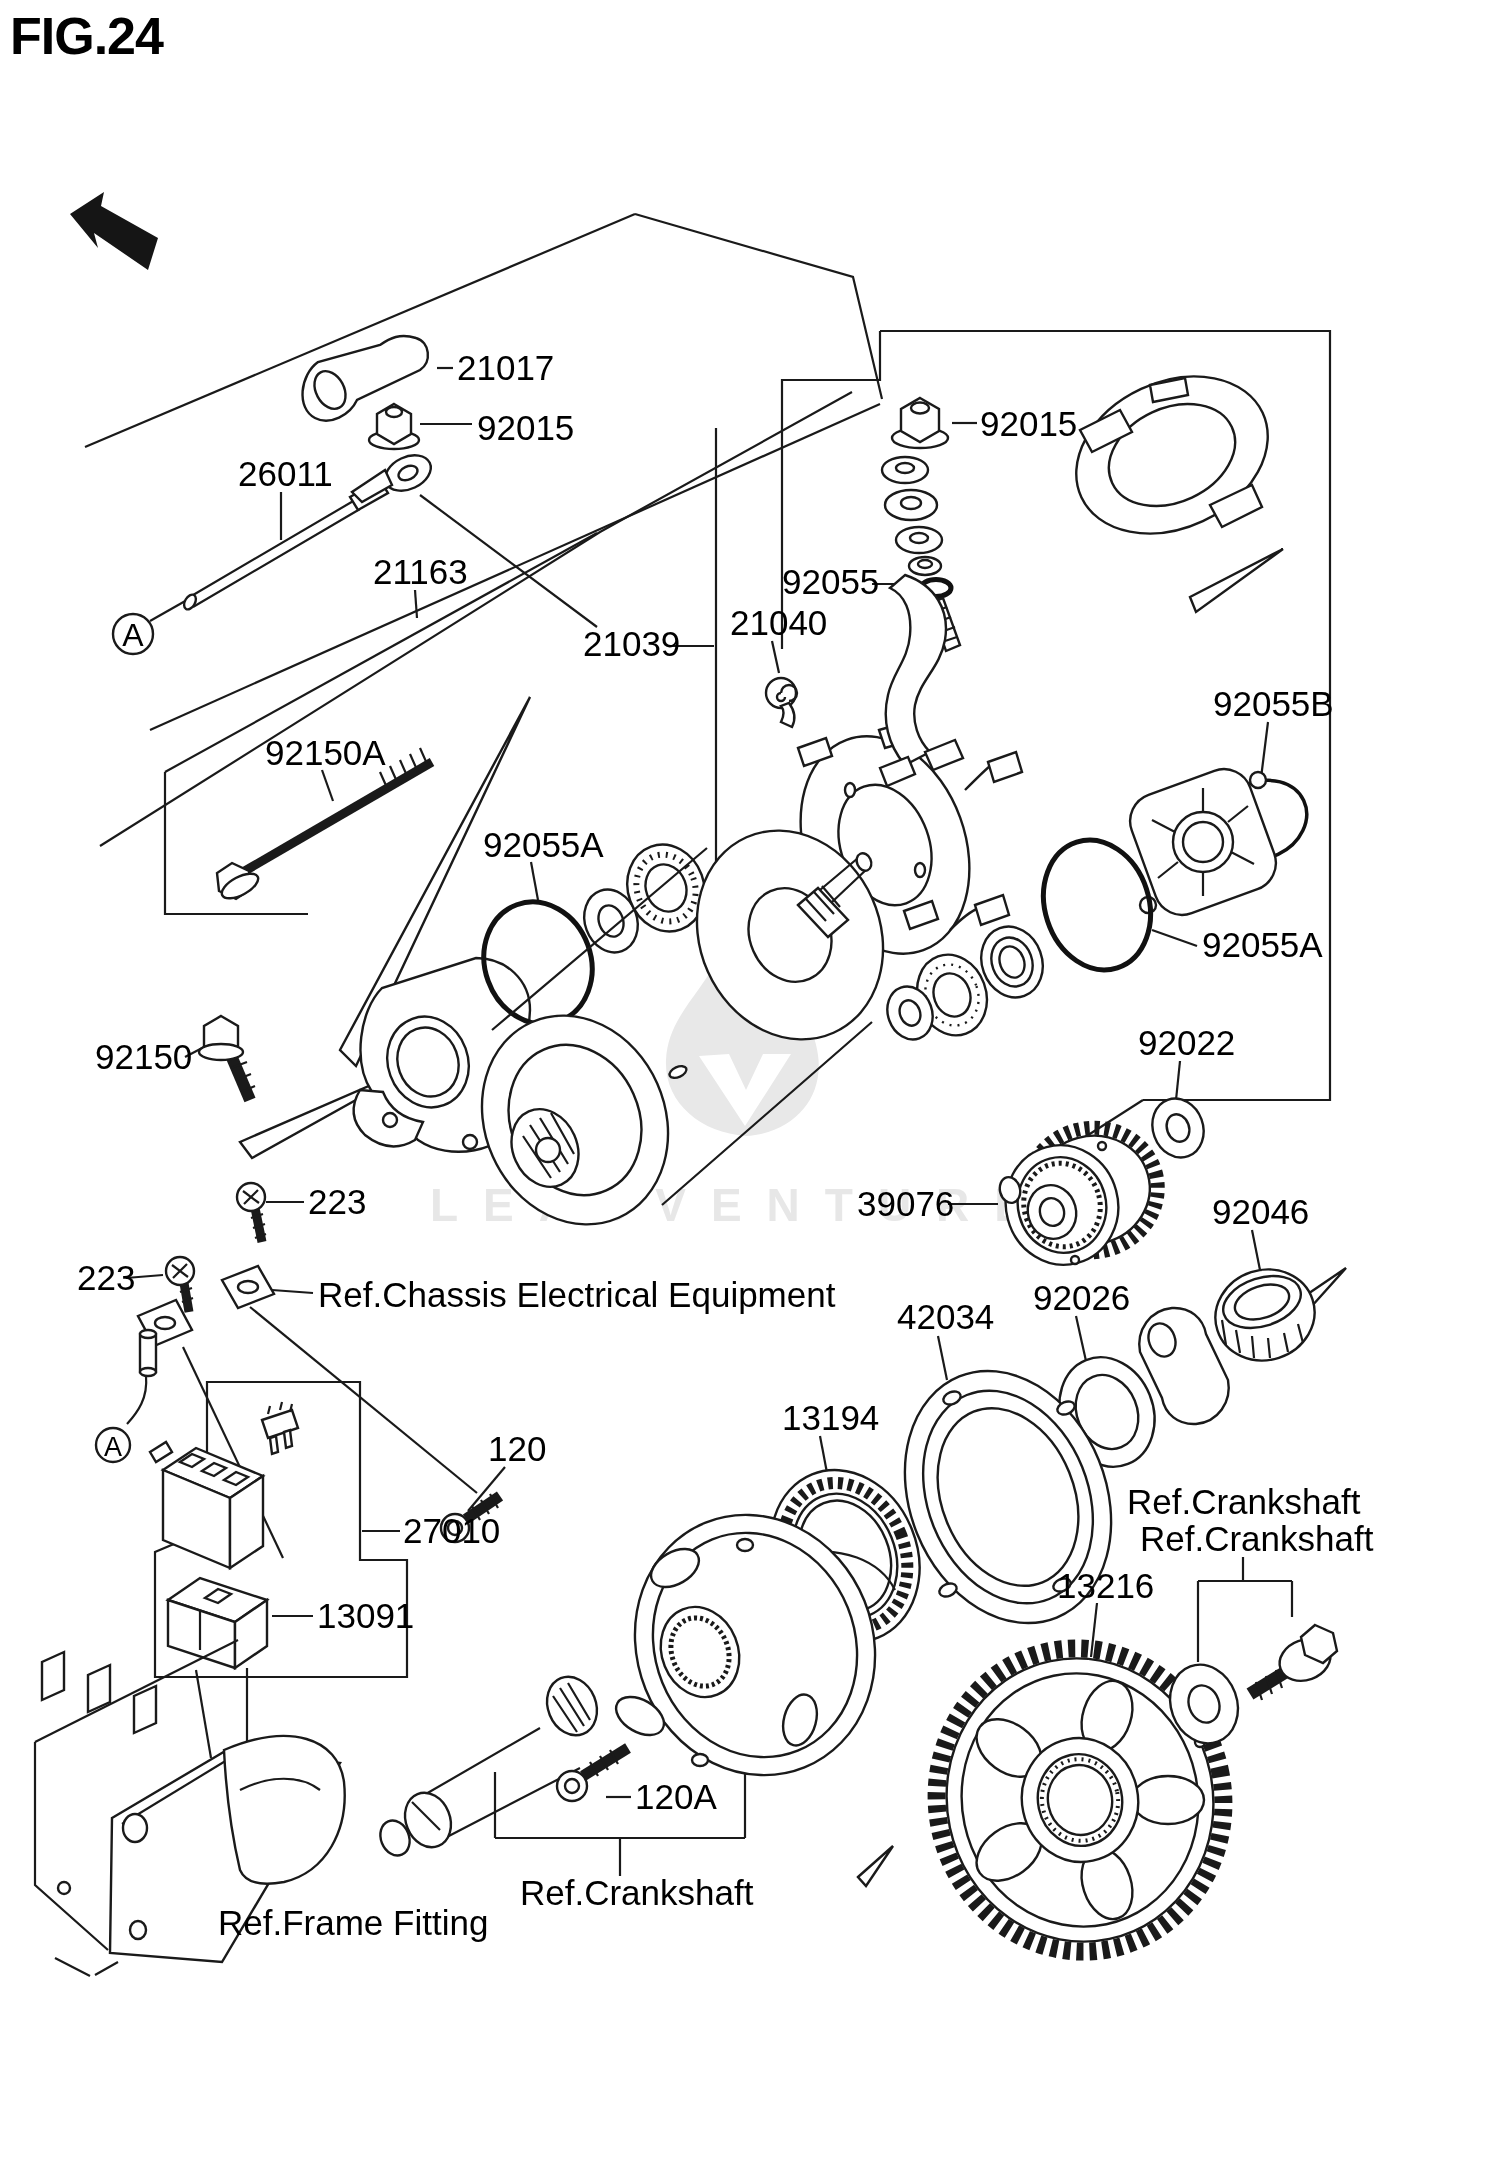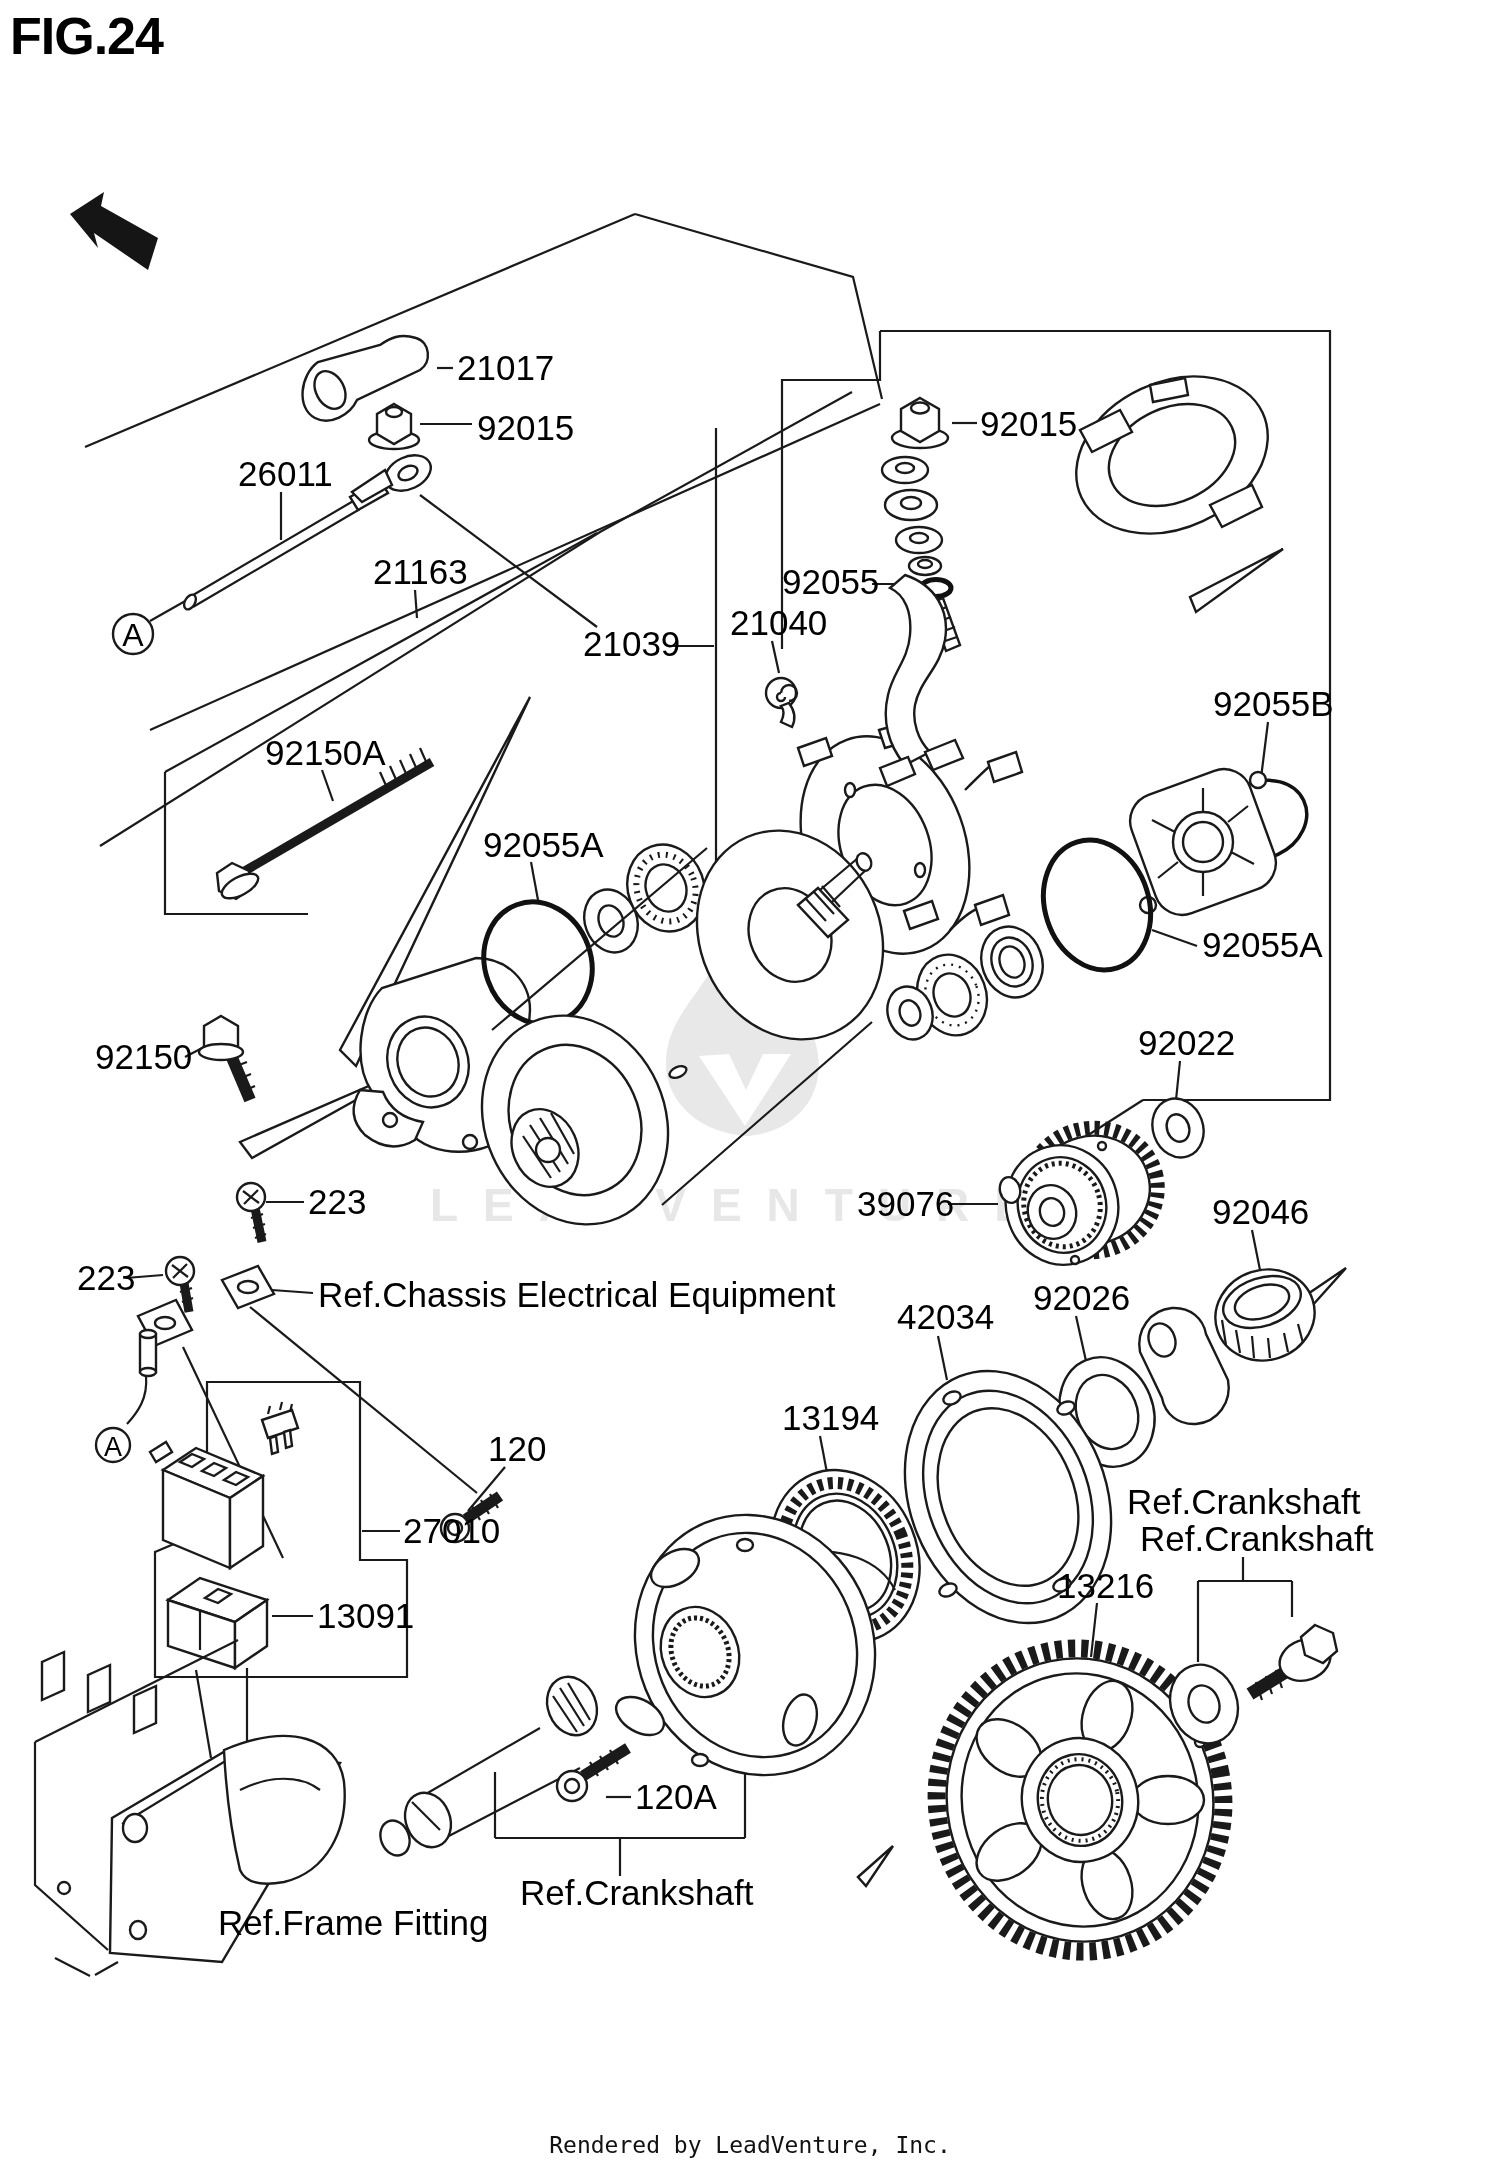--- a/index.html
+++ b/index.html
@@ -461,14 +461,13 @@
         <text x="1140" y="1551" class="lbl" font-size="35">Ref.Crankshaft</text>
         <text x="1057" y="1598" class="lbl" font-size="35">13216</text>
         <text x="635" y="1809" class="lbl" font-size="35">120A</text>
         <text x="520" y="1905" class="lbl" font-size="35">Ref.Crankshaft</text>
         <text x="218" y="1935" class="lbl" font-size="35">Ref.Frame Fitting</text>
         <text x="133" y="646" class="lbl" font-size="32" text-anchor="middle">A</text>
         <text x="113" y="1456" class="lbl" font-size="27" text-anchor="middle">A</text>
       </g>
   </svg>
 
-  <div id="footer">Rendered by LeadVenture, Inc.</div>
 </div>
 
 </body></html>

